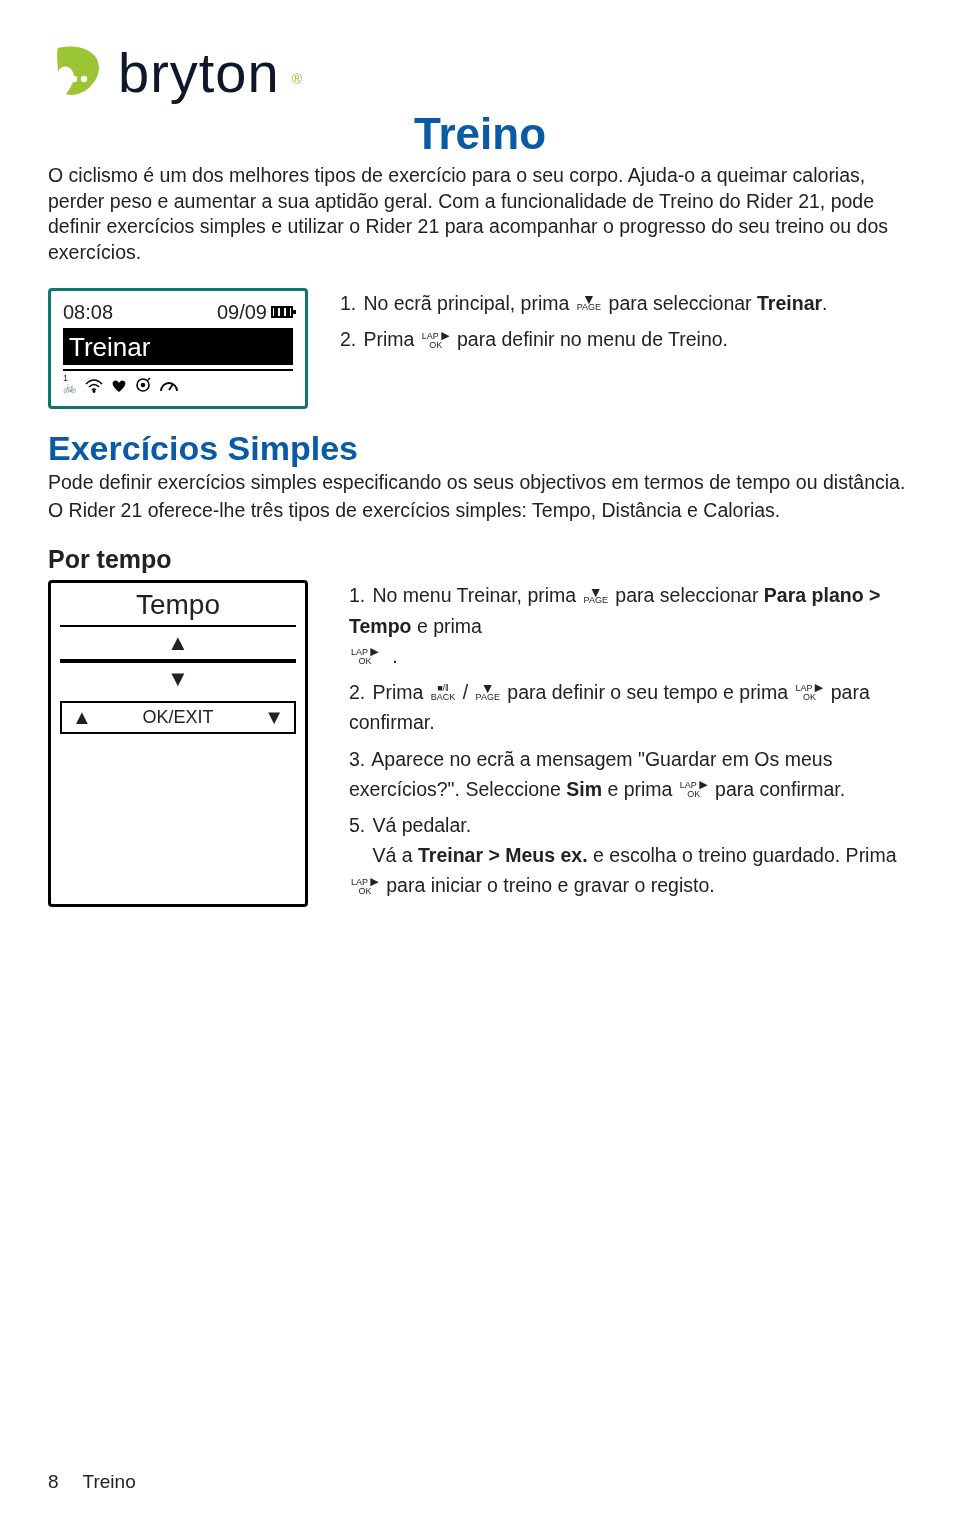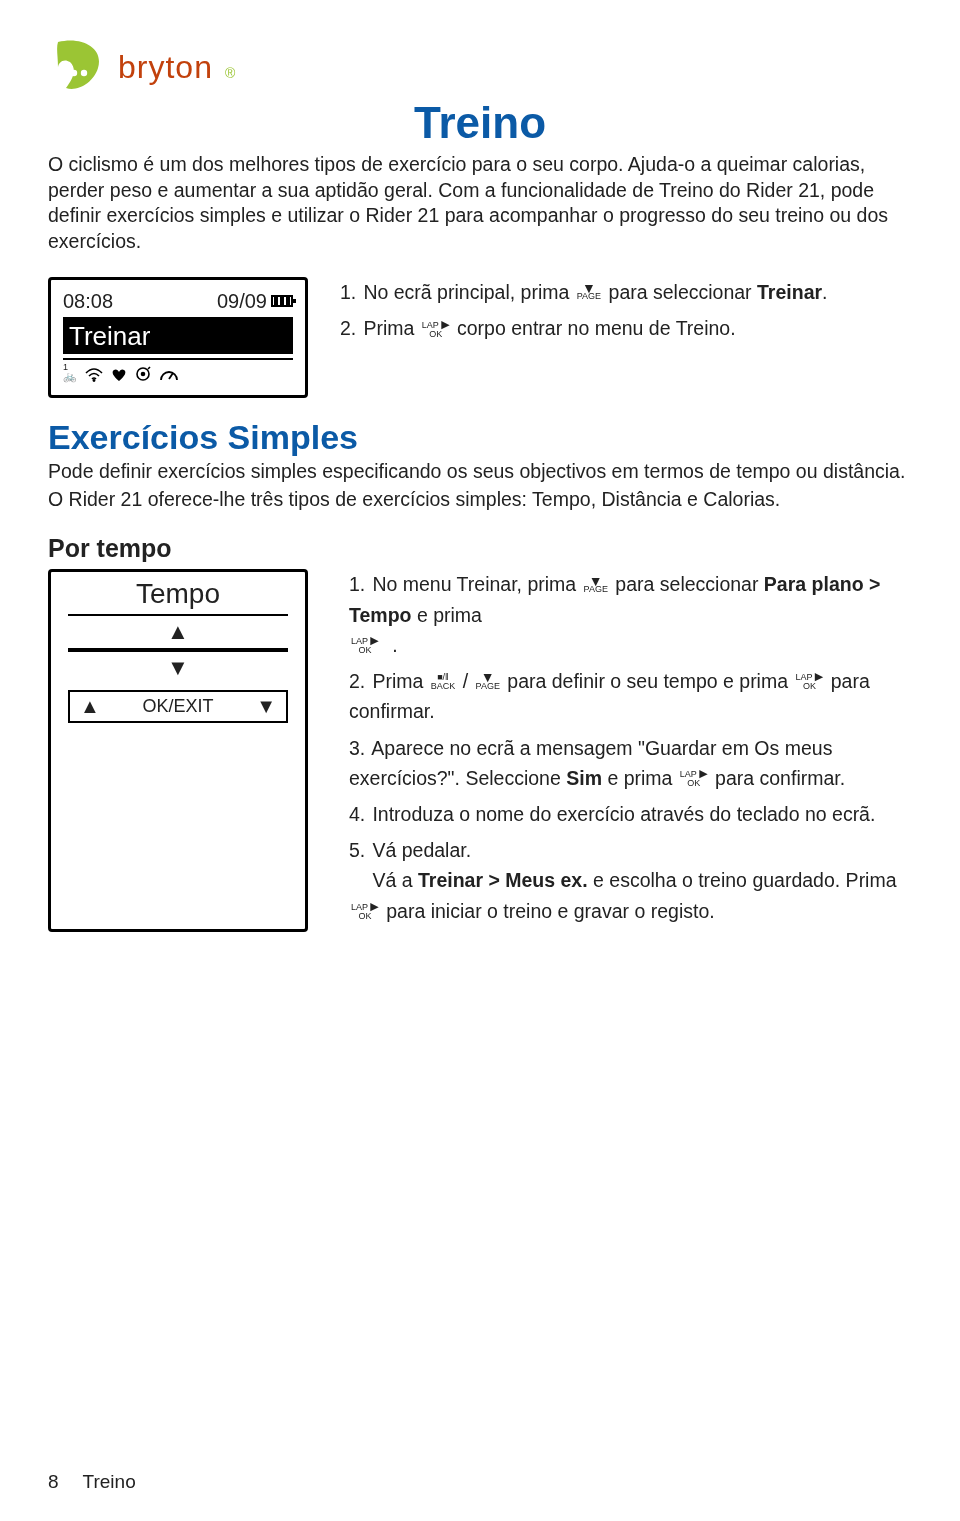--- a/index.html
+++ b/index.html
@@ -8,32 +8,32 @@
     width: 960px;
     height: 1521px;
     background: #fff;
     color: #222;
     position: relative;
     padding: 40px 48px 40px 48px;
   }
   .logo-row { display: flex; align-items: center; gap: 10px; margin-bottom: 4px; }
   .logo-mark svg { display: block; }
   .logo-text {
-    font-size: 32px; font-weight: 400; letter-spacing: 1px;
-    color: #c2410c; font-family: "Segoe UI", Arial, sans-serif;
+    font-size: 56px; font-weight: 400; letter-spacing: 1px;
+    color: #0f172a; font-family: "Segoe UI", Arial, sans-serif;
   }
   .logo-r { font-size: 14px; color: #9bc534; vertical-align: top; position: relative; top: 6px; left: 2px; }
   h1.page-title {
     color: #0b5aa6; font-size: 44px; font-weight: 700; text-align: center;
     margin-top: 2px; margin-bottom: 4px;
   }
   .intro { font-size: 19.5px; line-height: 1.32; color: #222; }
   .two-col { display: flex; gap: 32px; margin-top: 22px; }
   .device {
-    width: 260px; border: 3px solid #000000; border-radius: 4px; padding: 10px 12px 8px;
+    width: 260px; border: 3px solid #0f766e; border-radius: 4px; padding: 10px 12px 8px;
     font-family: Arial, Helvetica, sans-serif; background: #fff;
   }
   .dev-status { display: flex; justify-content: space-between; align-items: center; font-size: 20px; }
   .dev-status .right { display: flex; align-items: center; gap: 4px; }
   .batt { width: 22px; height: 12px; border: 2px solid #000; position: relative; display: inline-block; }
   .batt:after { content: ""; position: absolute; right: -5px; top: 2px; width: 3px; height: 4px; background: #000; }
   .batt i { display: inline-block; width: 4px; height: 8px; background: #000; margin: 0 1px; vertical-align: top; margin-top: 0; }
   .dev-menu { margin-top: 4px; border-top: 2px solid #000; }
   .dev-item { font-size: 26px; padding: 2px 6px; }
   .dev-item.sel { background: #000; color: #fff; }
@@ -48,21 +48,21 @@
     position: relative; top: -1px; padding: 0 2px;
   }
   .btn-icon .top { font-size: 9px; letter-spacing: 0; }
   .btn-icon .bot { font-size: 9px; }
   .btn-icon .arrow-down { font-size: 14px; line-height: 0.6; }
   .btn-icon .arrow-right { font-size: 11px; line-height: 0.8; }
   h2.section-title { color: #0b5aa6; font-size: 34px; font-weight: 700; margin-top: 20px; }
   .body-p { font-size: 19.5px; line-height: 1.32; margin-top: 2px; }
   h3.sub-title { font-size: 25px; font-weight: 700; margin-top: 22px; margin-bottom: 6px; }
   .device2 {
-    width: 260px; border: 3px solid #000; border-radius: 4px; padding: 6px 17px 8px;
+    width: 260px; border: 3px solid #000; border-radius: 4px; padding: 6px 9px 8px;
     font-family: Arial, Helvetica, sans-serif; background: #fff;
   }
   .dev2-title { text-align: center; font-size: 28px; padding-bottom: 4px; }
   .dev2-divider { border-top: 2px solid #000; }
   .dev2-arrows { text-align: center; font-size: 22px; padding: 3px 0; }
   .dev2-big { font-size: 50px; font-weight: 700; text-align: center; padding: 6px 0 8px; letter-spacing: -1px; }
   .dev2-footer {
     display: flex; align-items: center; justify-content: space-between;
     border: 2px solid #000; padding: 3px 10px; margin-top: 6px; font-size: 20px;
   }
@@ -146,21 +146,21 @@
         </span>
       <span> para seleccionar </span><b>Treinar</b><span>.</span>
     </li>
     <li>
       <span class="num">2.</span>
       <span>Prima </span>
       <span class="btn-icon">
           <span class="top">LAP <span class="arrow-right">▶</span></span>
           <span class="bot">OK</span>
         </span>
-      <span> corpo entrar no menu de Treino.</span>
+      <span> para definir no menu de Treino.</span>
     </li>
   </ol>
 </div>
 
 <h2 class="section-title">Exercícios Simples</h2>
 <p class="body-p">Pode definir exercícios simples especificando os seus objectivos em termos de tempo ou distância.</p>
 <p class="body-p">O Rider 21 oferece-lhe três tipos de exercícios simples:  Tempo, Distância e Calorias.</p>
 
 <h3 class="sub-title">Por tempo</h3>
 
@@ -217,24 +217,20 @@
     <li>
       <span class="num">3.</span>
       <span>Aparece no ecrã a mensagem "Guardar em Os meus exercícios?". Seleccione </span><b>Sim</b><span> e prima </span>
       <span class="btn-icon">
           <span class="top">LAP <span class="arrow-right">▶</span></span>
           <span class="bot">OK</span>
         </span>
       <span> para confirmar.</span>
     </li>
     <li>
-      <span class="num">4.</span>
-      <span>Introduza o nome do exercício através do teclado no ecrã.</span>
-    </li>
-    <li>
       <span class="num">5.</span>
       <span>Vá pedalar.</span><br>
       <span style="display:inline-block;width:18px;"></span>
       <span>Vá a </span><b>Treinar &gt; Meus ex.</b><span> e escolha o treino guardado. Prima </span>
       <span class="btn-icon">
           <span class="top">LAP <span class="arrow-right">▶</span></span>
           <span class="bot">OK</span>
         </span>
       <span> para iniciar o treino e gravar o registo.</span>
     </li>

